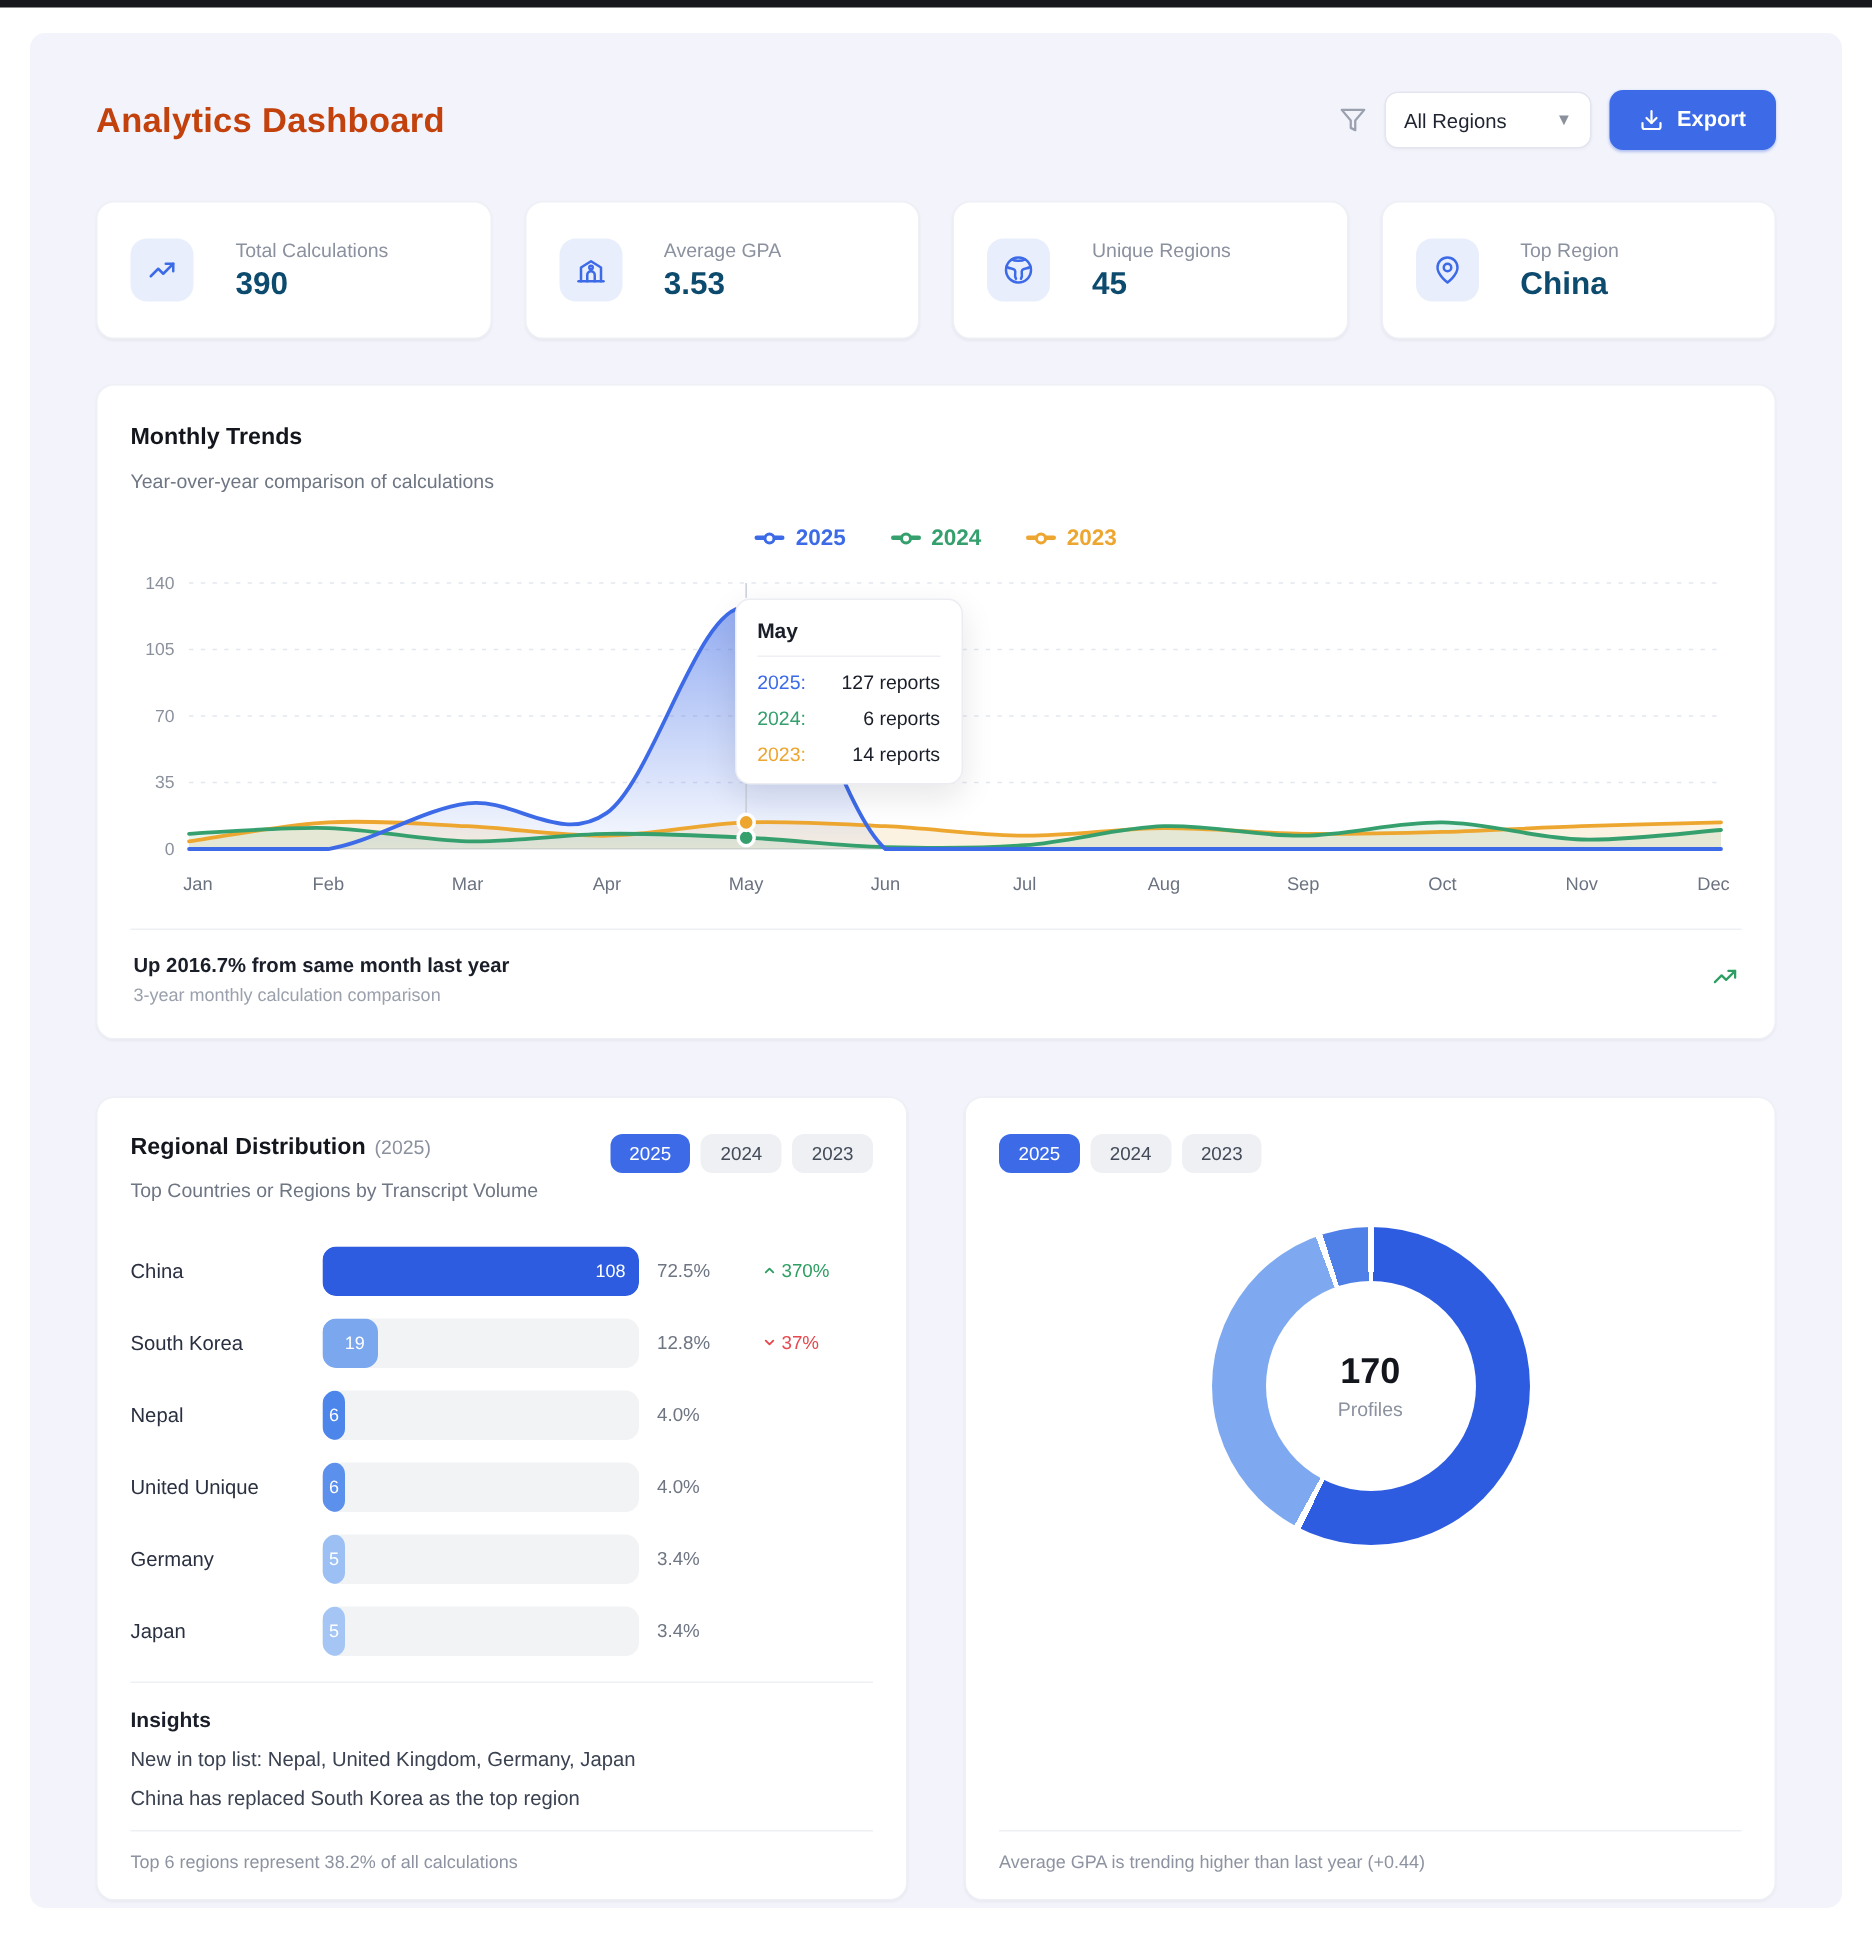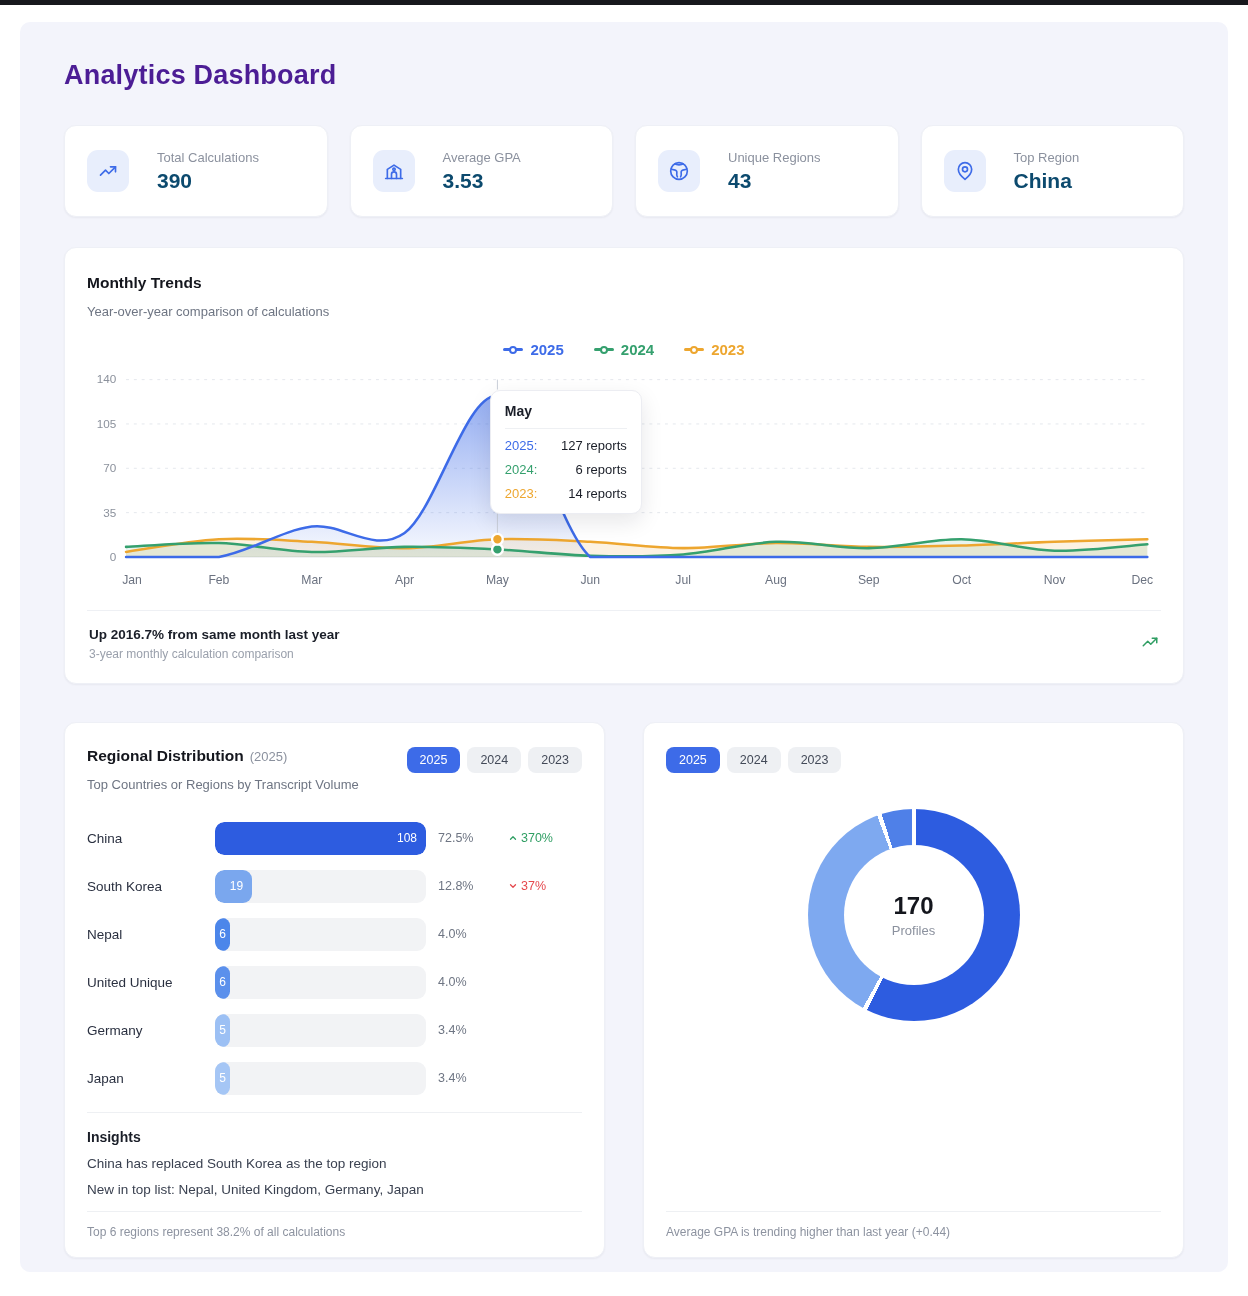--- a/index.html
+++ b/index.html
@@ -2,21 +2,21 @@
 <html lang="en"><head>
 <meta charset="utf-8">
 <style>
   * { box-sizing: border-box; margin: 0; padding: 0; }
   html,body { width:1248px; height:1296px; background:#ffffff; font-family:"Liberation Sans", sans-serif; }
   .top-edge { position:absolute; top:0; left:0; width:100%; height:5px; background:#17181d; }
   .panel { position:absolute; top:22px; left:20px; width:1208px; height:1250px; background:#f3f4fb; border-radius:10px; padding:38px 44px 32px 44px; }
 
   
   .hdr { display:flex; align-items:center; justify-content:space-between; }
-  .hdr h1 { font-size:27px; letter-spacing:.2px; color:#4c1d95; }
+  .hdr h1 { font-size:23px; letter-spacing:.2px; color:#c2410c; }
   .hdr-right { display:flex; align-items:center; gap:12px; }
   .icon-funnel { color:#9aa0ad; display:flex; }
   .select { display:flex; align-items:center; justify-content:space-between; width:138px; height:38px; background:#fff; border:1px solid #e3e5ef; border-radius:9px; padding:0 12px; font-size:13.5px; color:#1f2430; cursor:pointer; box-shadow:0 1px 2px rgba(16,24,40,.04); }
   .select .chev { color:#8b919c; font-size:11px; }
   .btn-export { display:flex; align-items:center; gap:9px; height:40px; padding:0 20px; background:#3d6be8; color:#fff; border:none; border-radius:9px; font-size:14.5px; font-weight:bold; cursor:pointer; box-shadow:0 1px 2px rgba(45,92,224,.35); }
 
   
   .stats { display:grid; grid-template-columns:repeat(4,1fr); gap:22px; margin-top:34px; }
   .stat-card { background:#fff; border-radius:12px; border:1px solid #eef0f6; box-shadow:0 1px 2px rgba(16,24,40,.05); padding:20px 22px; display:flex; align-items:center; gap:28px; height:92px; }
   .stat-ico { width:42px; height:42px; border-radius:11px; background:#e8eefc; display:flex; align-items:center; justify-content:center; color:#3d6be8; flex:none; }
@@ -84,20 +84,41 @@
 </style>
 </head>
 <body>
 
 <div class="top-edge"></div>
 
 <div class="panel">
 
   <div class="hdr">
     <h1>Analytics Dashboard</h1>
+    <div class="hdr-right">
+      <span class="icon-funnel">
+        <svg width="18" height="18" viewBox="0 0 24 24" fill="none" stroke="currentColor" stroke-width="2" stroke-linecap="round" stroke-linejoin="round">
+            <polygon points="22 3 2 3 10 12.5 10 19 14 21 14 12.5 22 3"></polygon>
+          </svg>
+      </span>
+      <div class="select">
+        <span>All Regions</span>
+        <span class="chev">▼</span>
+      </div>
+      <button class="btn-export">
+        <span style="display:flex;">
+          <svg width="16" height="16" viewBox="0 0 24 24" fill="none" stroke="currentColor" stroke-width="2.2" stroke-linecap="round" stroke-linejoin="round">
+              <path d="M21 15v4a2 2 0 0 1-2 2H5a2 2 0 0 1-2-2v-4"></path>
+              <polyline points="7 10 12 15 17 10"></polyline>
+              <line x1="12" y1="15" x2="12" y2="3"></line>
+            </svg>
+        </span>
+        <span>Export</span>
+      </button>
+    </div>
   </div>
 
   <div class="stats">
     <div class="stat-card">
       <div class="stat-ico">
         <svg width="20" height="20" viewBox="0 0 24 24" fill="none" stroke="currentColor" stroke-width="2" stroke-linecap="round" stroke-linejoin="round">
             <polyline points="3 17 9 11 13 15 21 7"></polyline>
             <polyline points="15 7 21 7 21 13"></polyline>
           </svg>
       </div>
@@ -124,21 +145,21 @@
       <div class="stat-ico">
         <svg width="20" height="20" viewBox="0 0 24 24" fill="none" stroke="currentColor" stroke-width="2" stroke-linecap="round" stroke-linejoin="round">
             <circle cx="12" cy="12" r="10"></circle>
             <path d="M2.5 9.5c3 2 5 .5 6.5 2.5s-1 4 1 7"></path>
             <path d="M21.5 9.5c-3 2-5 .5-6.5 2.5s1 4-1 7"></path>
             <path d="M7 3.5c2 1.5 8 1.5 10 0"></path>
           </svg>
       </div>
       <div>
         <div class="stat-label">Unique Regions</div>
-        <div class="stat-value">43</div>
+        <div class="stat-value">45</div>
       </div>
     </div>
     <div class="stat-card">
       <div class="stat-ico">
         <svg width="20" height="20" viewBox="0 0 24 24" fill="none" stroke="currentColor" stroke-width="2" stroke-linecap="round" stroke-linejoin="round">
             <path d="M20 10c0 6-8 12-8 12s-8-6-8-12a8 8 0 0 1 16 0z"></path>
             <circle cx="12" cy="10" r="3"></circle>
           </svg>
       </div>
       <div>
@@ -321,22 +342,22 @@
           <span class="rtrack">
               <span class="rbar" style="width:4.6%;background:#a5c6f5;padding-right:4px;">5</span>
             </span>
           <span class="rpct">3.4%</span>
           <span class="rdelta"></span>
         </div>
       </div>
 
       <div class="insights">
         <h4>Insights</h4>
+        <div class="insight-line">New in top list: Nepal, United Kingdom, Germany, Japan</div>
         <div class="insight-line">China has replaced South Korea as the top region</div>
-        <div class="insight-line">New in top list: Nepal, United Kingdom, Germany, Japan</div>
       </div>
       <div class="card-foot">Top 6 regions represent 38.2% of all calculations</div>
     </div>
 
     <div class="card dist-card">
       <div class="dist-head">
         <div class="tabs">
           <button class="tab active">2025</button>
           <button class="tab">2024</button>
           <button class="tab">2023</button>

